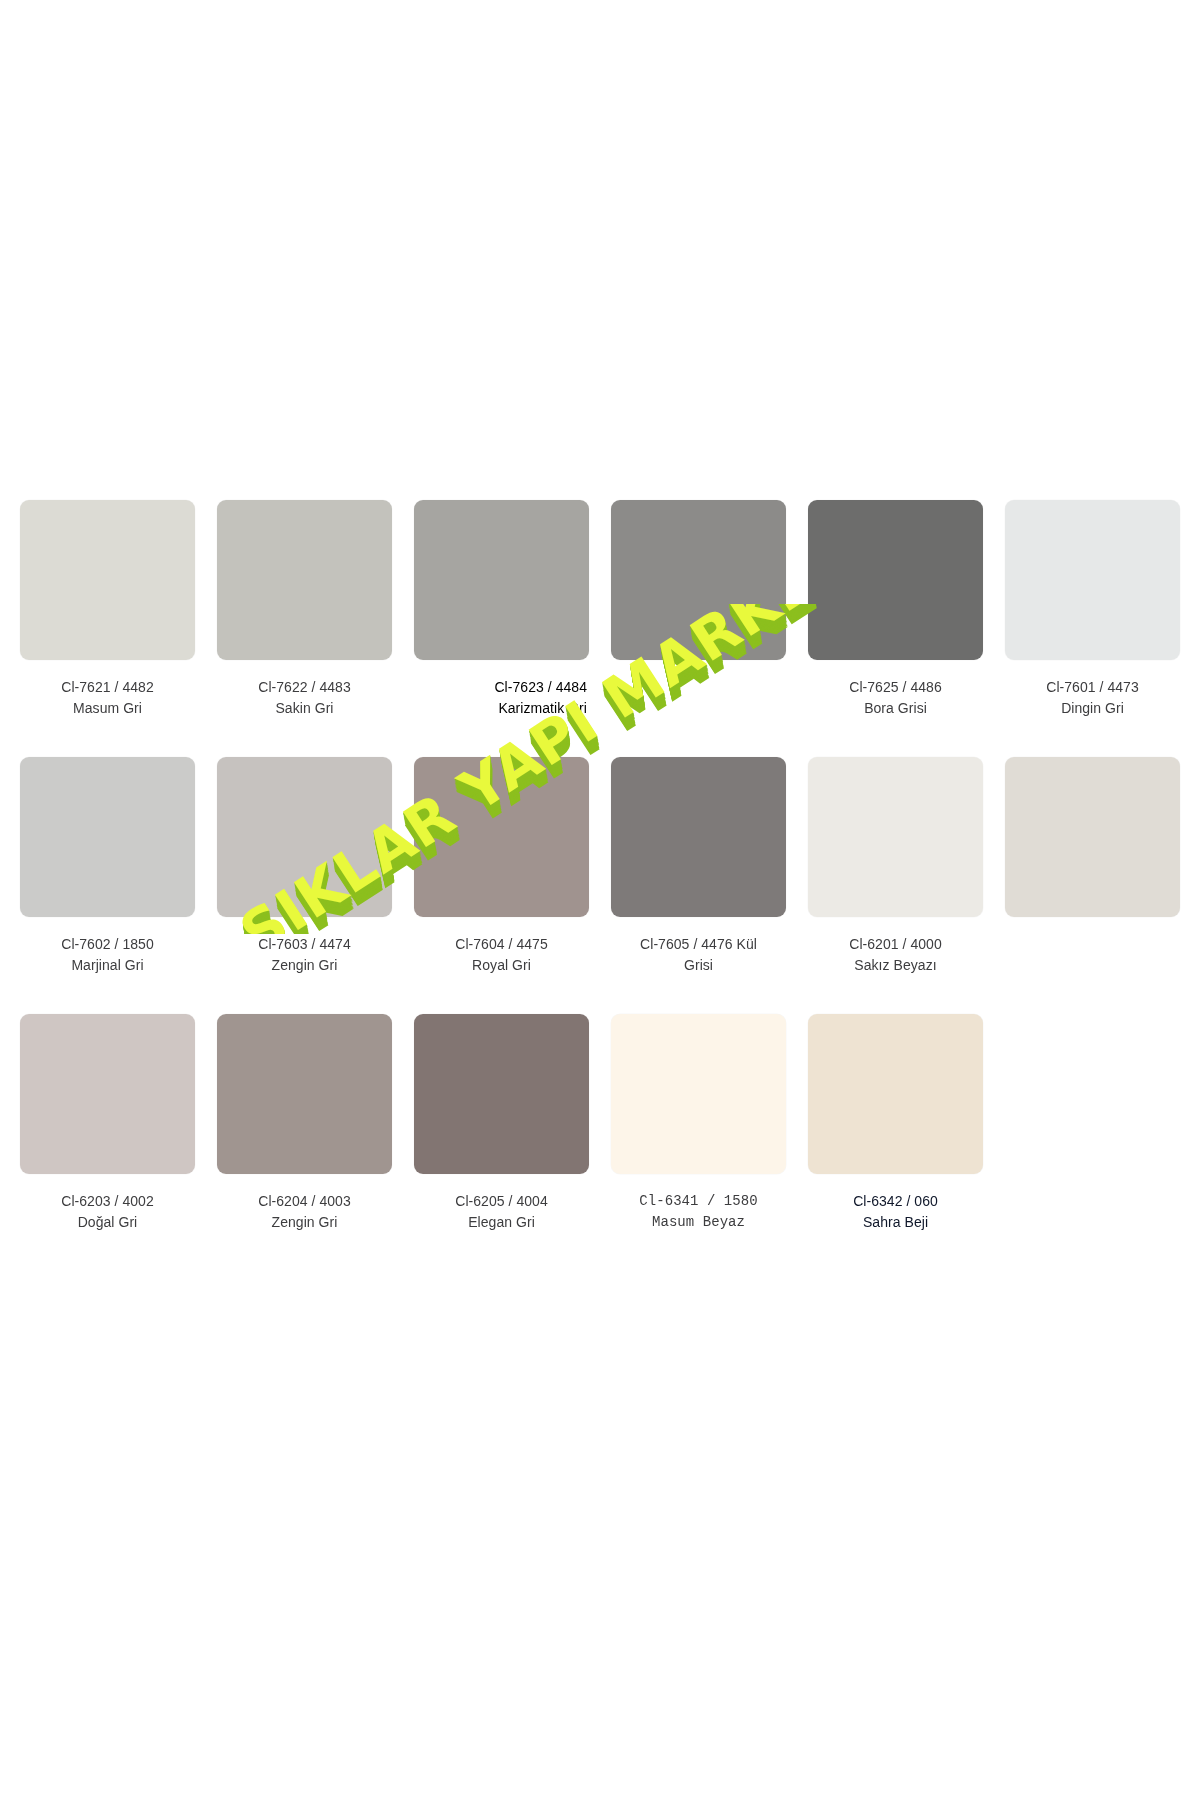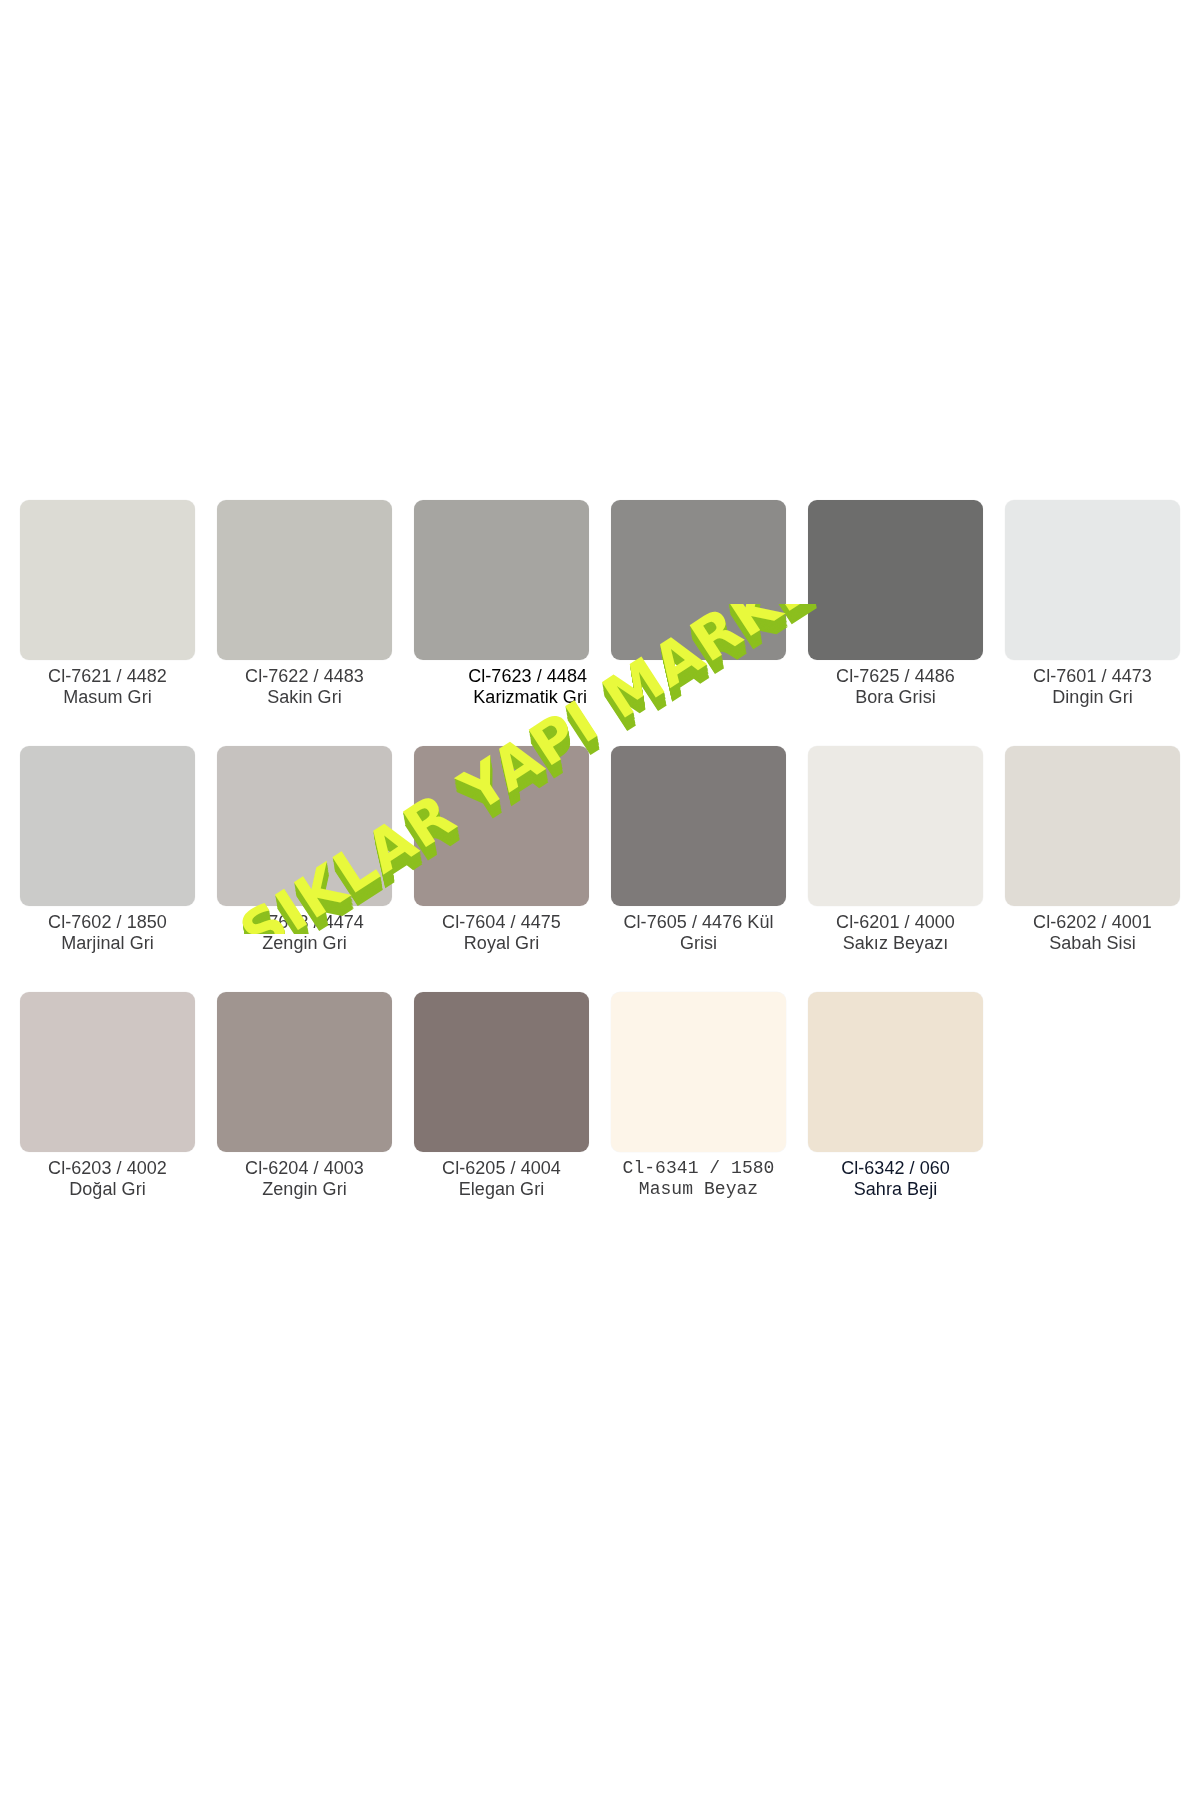--- a/index.html
+++ b/index.html
@@ -48,24 +48,24 @@
   .chip {
     width: 100%;
     height: 160px;
     border-radius: 9px;
     box-shadow: 0 0 0 0.5px rgba(0,0,0,0.035);
   }
 
   .caption {
     width: 100%;
     text-align: center;
-    padding: 6px 2px 0 2px;
+    padding: 17px 2px 0 2px;
     box-sizing: border-box;
     color: #3d3d3f;
-    font-size: 18px;
+    font-size: 14px;
     line-height: 21px;
     letter-spacing: 0.05px;
     font-family: "Liberation Sans", sans-serif;
   }
   .caption .code { display: block; white-space: normal; }
   .caption .name { display: block; white-space: normal; }
 
   .row-spacer { height: 38px; grid-column: 1 / -1; }
 
   
@@ -161,24 +161,20 @@
       </div>
       <div class="swatch-cell">
         <div class="chip" style="background: rgb(236, 234, 229);"></div>
         <div class="caption" style="color: rgb(61, 61, 63);">
           <span class="code">Cl-6201 / 4000</span>
           <span class="name">Sakız Beyazı</span>
         </div>
       </div>
       <div class="swatch-cell">
         <div class="chip" style="background: rgb(224, 220, 213);"></div>
-        <div class="caption" style="color: rgb(61, 61, 63);">
-          <span class="code">Cl-6202 / 4001</span>
-          <span class="name">Sabah Sisi</span>
-        </div>
       </div>
       <div class="row-spacer"></div>
       <div class="swatch-cell">
         <div class="chip" style="background: rgb(207, 198, 195);"></div>
         <div class="caption" style="color: rgb(61, 61, 63);">
           <span class="code">Cl-6203 / 4002</span>
           <span class="name">Doğal Gri</span>
         </div>
       </div>
       <div class="swatch-cell">

